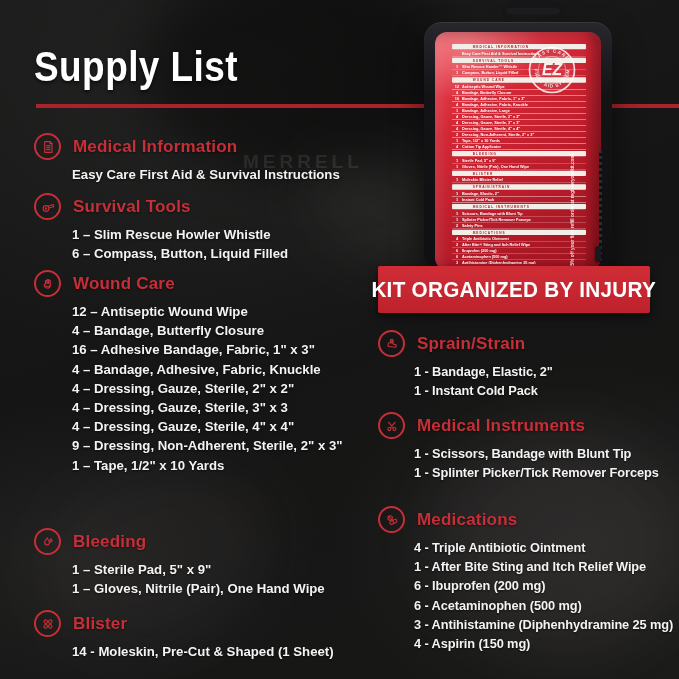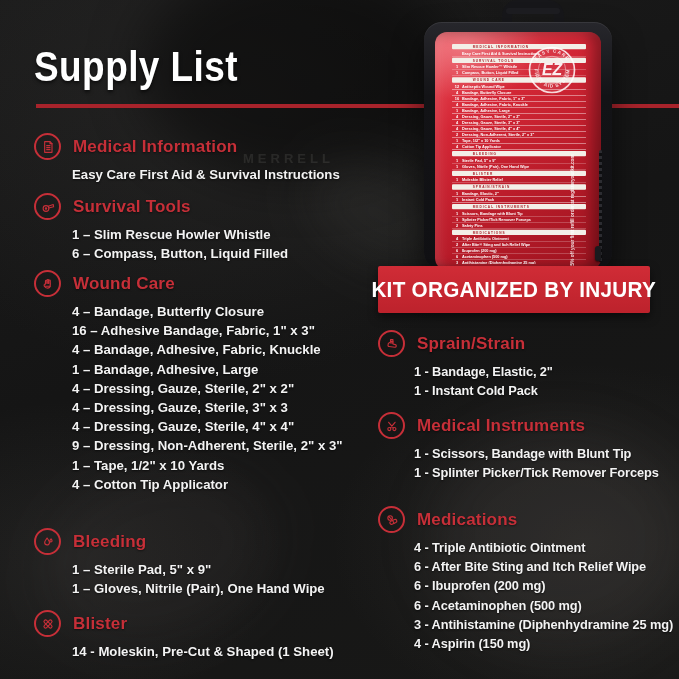--- a/index.html
+++ b/index.html
@@ -23,21 +23,21 @@
       radial-gradient(520px 420px at 32% 16%, rgba(62,60,58,0.30), transparent 65%),
       linear-gradient(160deg,#1b1b1b 0%,#151515 45%,#181817 100%);
   }
   .bg-shape{position:absolute;filter:blur(26px);border-radius:50%;z-index:0;}
   .bg-shape.s1{left:140px;top:-40px;width:320px;height:220px;background:rgba(0,0,0,0.45);}
   .bg-shape.s2{left:300px;top:170px;width:160px;height:90px;background:rgba(90,86,82,0.18);transform:rotate(28deg);}
   .bg-shape.s3{left:40px;top:470px;width:240px;height:170px;background:rgba(95,92,88,0.10);transform:rotate(-18deg);}
   .bg-shape.s4{left:430px;top:430px;width:260px;height:220px;background:rgba(105,100,95,0.12);}
   .watermark{
     position:absolute;left:243px;top:151px;z-index:0;
-    font-size:13px;font-weight:bold;letter-spacing:4px;
+    font-size:19px;font-weight:bold;letter-spacing:4px;
     color:rgba(230,226,220,0.10);
   }
   
   .page-title{
     position:absolute;left:34px;top:46px;z-index:1;margin:0;
     color:#ffffff;font-size:42px;font-weight:800;line-height:1;
     transform:scaleX(0.88);transform-origin:0 50%;
     letter-spacing:0.5px;text-shadow:0 2px 4px rgba(0,0,0,0.65);
   }
   .title-rule{
@@ -233,30 +233,29 @@
 <div class="section col-left" id="sec-wound">
   <div class="sec-head">
     <span class="sec-icon">
         <svg>
           <use href="#i-hand"></use>
         </svg>
       </span>
     <span class="sec-title">Wound Care</span>
   </div>
   <ul class="sec-items">
+      <li>12 – Antiseptic Wound Wipe</li>
       <li>4 – Bandage, Butterfly Closure</li>
       <li>16 – Adhesive Bandage, Fabric, 1" x 3"</li>
       <li>4 – Bandage, Adhesive, Fabric, Knuckle</li>
-      <li>1 – Bandage, Adhesive, Large</li>
       <li>4 – Dressing, Gauze, Sterile, 2" x 2"</li>
       <li>4 – Dressing, Gauze, Sterile, 3" x 3</li>
       <li>4 – Dressing, Gauze, Sterile, 4" x 4"</li>
       <li>9 – Dressing, Non-Adherent, Sterile, 2" x 3"</li>
       <li>1 – Tape, 1/2" x 10 Yards</li>
-      <li>4 – Cotton Tip Applicator</li>
     </ul>
 </div>
 
 <div class="section col-left" id="sec-bleeding">
   <div class="sec-head">
     <span class="sec-icon">
         <svg>
           <use href="#i-drops"></use>
         </svg>
       </span>
@@ -464,19 +463,19 @@
   <div class="sec-head">
     <span class="sec-icon">
         <svg>
           <use href="#i-pills"></use>
         </svg>
       </span>
     <span class="sec-title">Medications</span>
   </div>
   <ul class="sec-items">
       <li>4 - Triple Antibiotic Ointment</li>
-      <li>6 - After Bite Sting and Itch Relief Wipe</li>
+      <li>1 - After Bite Sting and Itch Relief Wipe</li>
       <li>6 - Ibuprofen (200 mg)</li>
       <li>6 - Acetaminophen (500 mg)</li>
       <li>3 - Antihistamine (Diphenhydramine 25 mg)</li>
       <li>4 - Aspirin (150 mg)</li>
     </ul>
 </div>
 
 </body></html>

